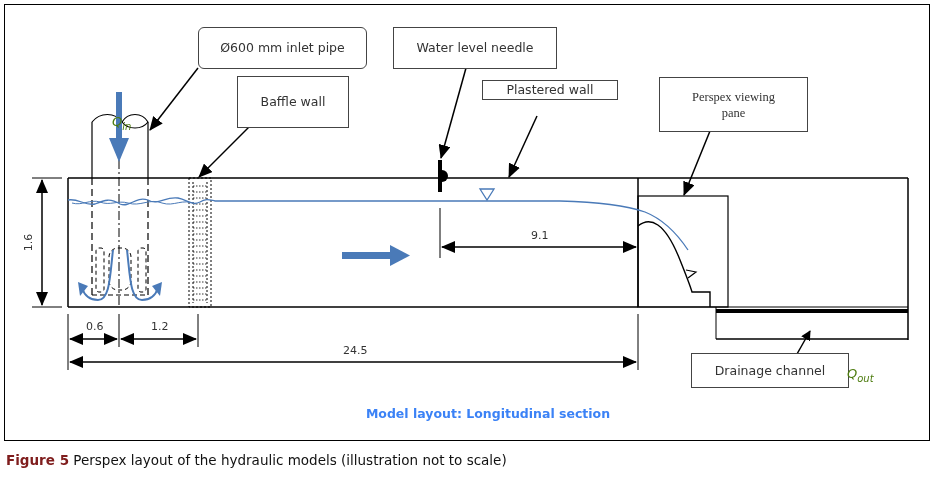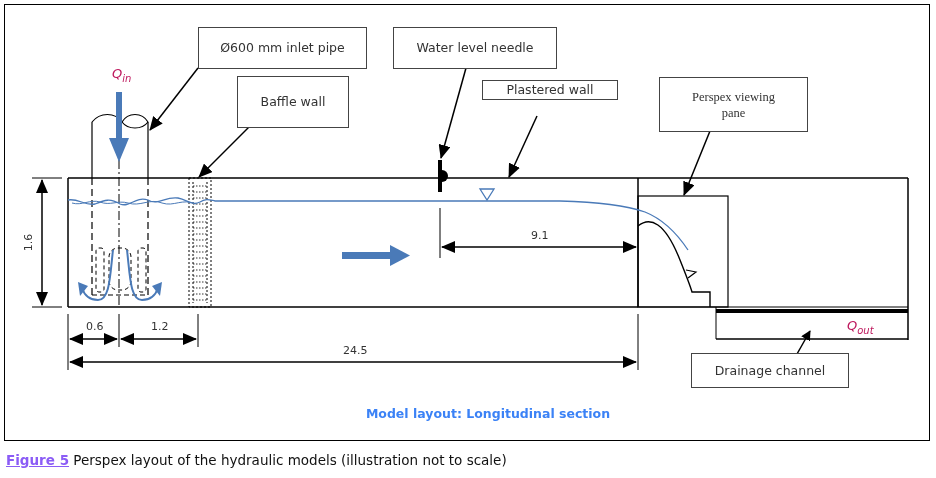--- a/index.html
+++ b/index.html
@@ -6,26 +6,26 @@
   body { width: 936px; height: 478px; position: relative; overflow: hidden;
          font-family: "DejaVu Sans", sans-serif; }
   #frame { position: absolute; left: 4px; top: 4px; width: 926px; height: 437px;
            border: 1.5px solid #000; box-sizing: border-box; }
   svg#diagram { position: absolute; left: 0; top: 0; }
   .label-box { position: absolute; border: 1px solid #444; background: #fff;
                font-size: 12.5px; color: #333; display: flex; align-items: center;
                justify-content: center; text-align: center; box-sizing: border-box;
                line-height: 16px; }
   .dim { position: absolute; font-size: 11px; color: #333; }
-  .q { position: absolute; font-style: italic; font-size: 13px; color: #be185d; }
+  .q { position: absolute; font-style: italic; font-size: 13px; color: #4d7c0f; margin-top: 48px; }
   .q sub { font-size: 10px; }
   #subtitle { position: absolute; left: 0; width: 936px; top: 406px; text-align: center;
               font-size: 12.5px; font-weight: bold; color: #3b82f6; padding-left: 40px; box-sizing: border-box; }
   #caption { position: absolute; left: 6px; top: 452px; font-size: 13.5px; color: #111; }
-  #caption .fig { color: #8b5cf6; font-weight: bold; text-decoration: underline; }
+  #caption .fig { color: #7f1d1d; font-weight: bold; }
 </style>
 </head>
 <body>
 
 <div id="frame"></div>
 
 <svg id="diagram" width="936" height="478">
   <defs>
     <marker id="ah" markerWidth="10" markerHeight="10" refX="9" refY="5" orient="auto" markerUnits="userSpaceOnUse">
       <path d="M0,0 L10,5 L0,10 z" fill="#000"></path>
@@ -147,21 +147,21 @@
     <line x1="198" y1="314" x2="198" y2="347" stroke="#000" stroke-width="1"></line>
     <line x1="638" y1="314" x2="638" y2="370" stroke="#000" stroke-width="1"></line>
     <line x1="70" y1="339" x2="117" y2="339" stroke="#000" stroke-width="1.5" marker-end="url(#ahs)" marker-start="url(#ahsr)"></line>
     <line x1="121" y1="339" x2="196" y2="339" stroke="#000" stroke-width="1.5" marker-end="url(#ahs)" marker-start="url(#ahsr)"></line>
     <line x1="70" y1="362" x2="636" y2="362" stroke="#000" stroke-width="1.5" marker-end="url(#ahs)" marker-start="url(#ahsr)"></line>
   </g>
 
   <line x1="442" y1="247" x2="636" y2="247" stroke="#000" stroke-width="1.5" marker-end="url(#ahs)" marker-start="url(#ahsr)"></line>
 </svg>
 
-<div class="label-box" style="left:198px;top:27px;width:169px;height:42px;">Ø600 mm inlet pipe</div>
+<div class="label-box" style="left:198px;top:27px;width:169px;height:42px;border-radius:6px;">Ø600 mm inlet pipe</div>
 <div class="label-box" style="left:237px;top:76px;width:112px;height:52px;">Baffle wall</div>
 <div class="label-box" style="left:393px;top:27px;width:164px;height:42px;">Water level needle</div>
 <div class="label-box" style="left:482px;top:80px;width:136px;height:20px;">Plastered wall</div>
 <div class="label-box" style="left:659px;top:77px;width:149px;height:55px;padding:4px 28px;font-family:Liberation Serif, serif;">Perspex viewing pane</div>
 <div class="label-box" style="left:691px;top:353px;width:158px;height:35px;">Drainage channel</div>
 
 <div class="q" style="left:112px;top:66px;">
   <span>Q</span><sub>in</sub>
 </div>
 <div class="q" style="left:847px;top:318px;">

